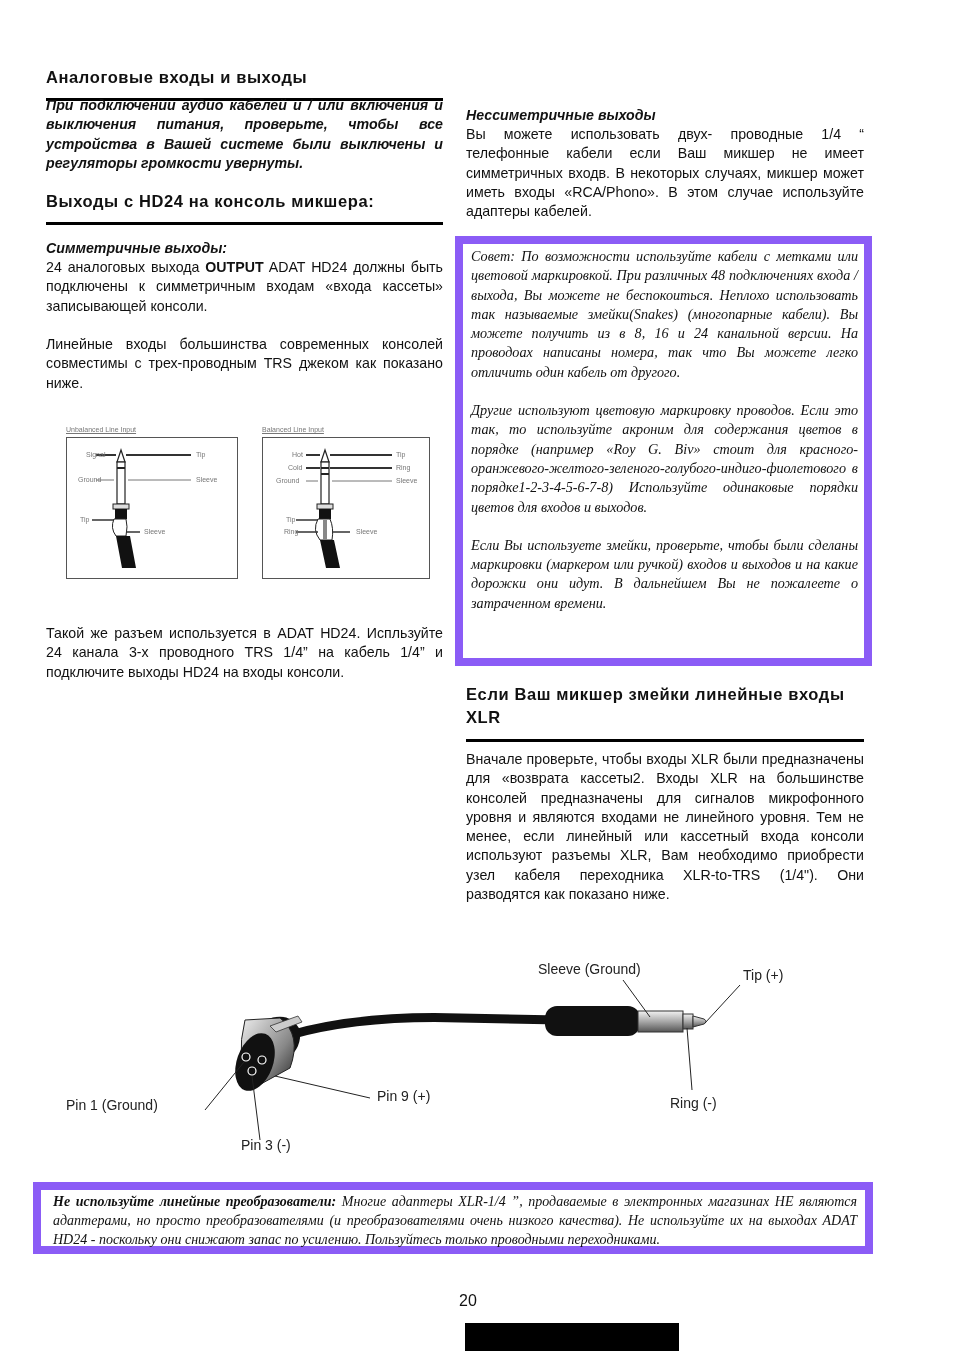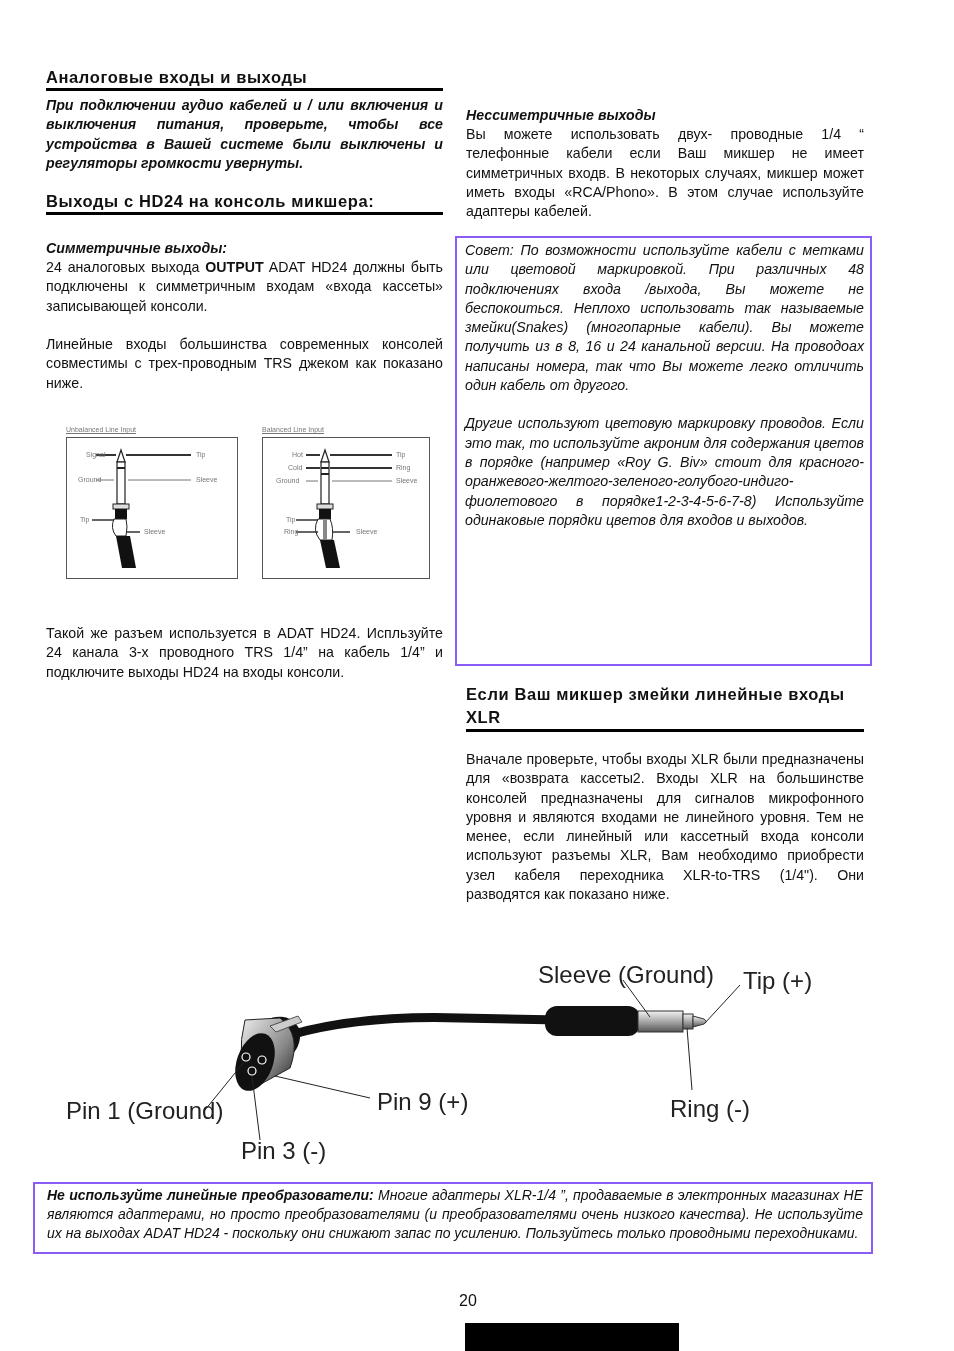--- a/index.html
+++ b/index.html
@@ -1,26 +1,26 @@
 <!DOCTYPE html>
 <html><head>
 <meta charset="utf-8">
 <style>
   html, body { margin: 0; padding: 0; background: #ffffff; }
   body { width: 954px; height: 1351px; position: relative; overflow: hidden;
          font-family: "Liberation Sans", sans-serif; color: #111; }
   .abs { position: absolute; }
   .h2 { font-weight: bold; font-size: 16.5px; letter-spacing: 0.6px; line-height: 22px;
-        border-bottom: 3px solid #000; padding-bottom: 0px; }
+        border-bottom: 3px solid #000; padding-bottom: 10px; }
   .p { font-size: 14.2px; line-height: 19.3px; text-align: justify; margin: 0; }
   .it { font-style: italic; }
   .bi { font-style: italic; font-weight: bold; }
-  .tipbox { border: 2px solid #8b5cf6; background: #fff; box-sizing: border-box; }
+  .tipbox { border: 8px solid #8b5cf6; background: #fff; box-sizing: border-box; font-family: Liberation Serif, serif; }
   .tip p { font-style: italic; font-size: 14.2px; line-height: 19.3px; text-align: justify; margin: 0; }
-  .fig-label { font-size: 24px; color: #222; white-space: nowrap; }
+  .fig-label { font-size: 14px; color: #222; white-space: nowrap; }
   .small-lbl { font-size: 7px; color: #777; white-space: nowrap; }
 </style>
 </head>
 <body>
 
 <div class="abs h2" style="left:46px; top:66px; width:397px;">Аналоговые входы и выходы</div>
 <p class="abs p bi" style="left:46px; top:96px; width:397px;">При подключении аудио кабелей и / или включения и выключения питания, проверьте, чтобы все устройства в Вашей системе были выключены и регуляторы громкости увернуты.</p>
 
 <div class="abs h2" style="left:46px; top:190px; width:397px;">Выходы с HD24 на консоль микшера:</div>
 
@@ -89,20 +89,21 @@
 </div>
 
 <p class="abs p" style="left:46px; top:624px; width:397px;">Такой же разъем используется в ADAT HD24. Испльзуйте 24 канала 3-х проводного TRS 1/4” на кабель 1/4” и подключите выходы HD24 на входы консоли.</p>
 
 <p class="abs p bi" style="left:466px; top:106px; width:398px;">Нессиметричные выходы</p>
 <p class="abs p" style="left:466px; top:125px; width:398px;">Вы можете использовать двух- проводные 1/4 “ телефонные кабели если Ваш микшер не имеет симметричных входв. В некоторых случаях, микшер может иметь входы «RCA/Phono». В этом случае используйте адаптеры кабелей.</p>
 
 <div class="abs tipbox tip" style="left:455px; top:236px; width:417px; height:430px; padding:3px 6px 0 8px;">
   <p>Совет: По возможности используйте кабели с метками или цветовой маркировкой. При различных 48 подключениях входа /выхода, Вы можете не беспокоиться. Неплохо использовать так называемые змейки(Snakes) (многопарные кабели). Вы можете получить из в 8, 16 и 24 канальной версии. На проводоах написаны номера, так что Вы можете легко отличить один кабель от другого.</p>
   <p style="margin-top:19px;">Другие используют цветовую маркировку проводов. Если это так, то используйте акроним для содержания цветов в порядке (например «Roy G. Biv» стоит для красного-оранжевого-желтого-зеленого-голубого-индиго-фиолетового в порядке1-2-3-4-5-6-7-8) Используйте одинаковые порядки цветов для входов и выходов.</p>
+  <p style="margin-top:19px;">Если Вы используете змейки, проверьте, чтобы были сделаны маркировки (маркером или ручкой) входов и выходов и на какие дорожки они идут. В дальнейшем Вы не пожалеете о затраченном времени.</p>
 </div>
 
 <div class="abs h2" style="left:466px; top:683px; width:398px; line-height:23px;">Если Ваш микшер змейки линейные входы XLR</div>
 <p class="abs p" style="left:466px; top:750px; width:398px;">Вначале проверьте, чтобы входы XLR были предназначены для «возврата кассеты2. Входы XLR на большинстве консолей предназначены для сигналов микрофонного уровня и являются входами не линейного уровня. Тем не менее, если линейный или кассетный входа консоли используют разъемы XLR, Вам необходимо приобрести узел кабеля переходника XLR-to-TRS (1/4"). Они разводятся как показано ниже.</p>
 
 <div class="abs" style="left:40px; top:950px; width:800px; height:220px;">
   <svg width="800" height="220" style="position:absolute; left:0; top:0;">
     <defs>
       <linearGradient id="metal" x1="0" y1="0" x2="0" y2="1">
         <stop offset="0" stop-color="#f2f2f2"></stop>

